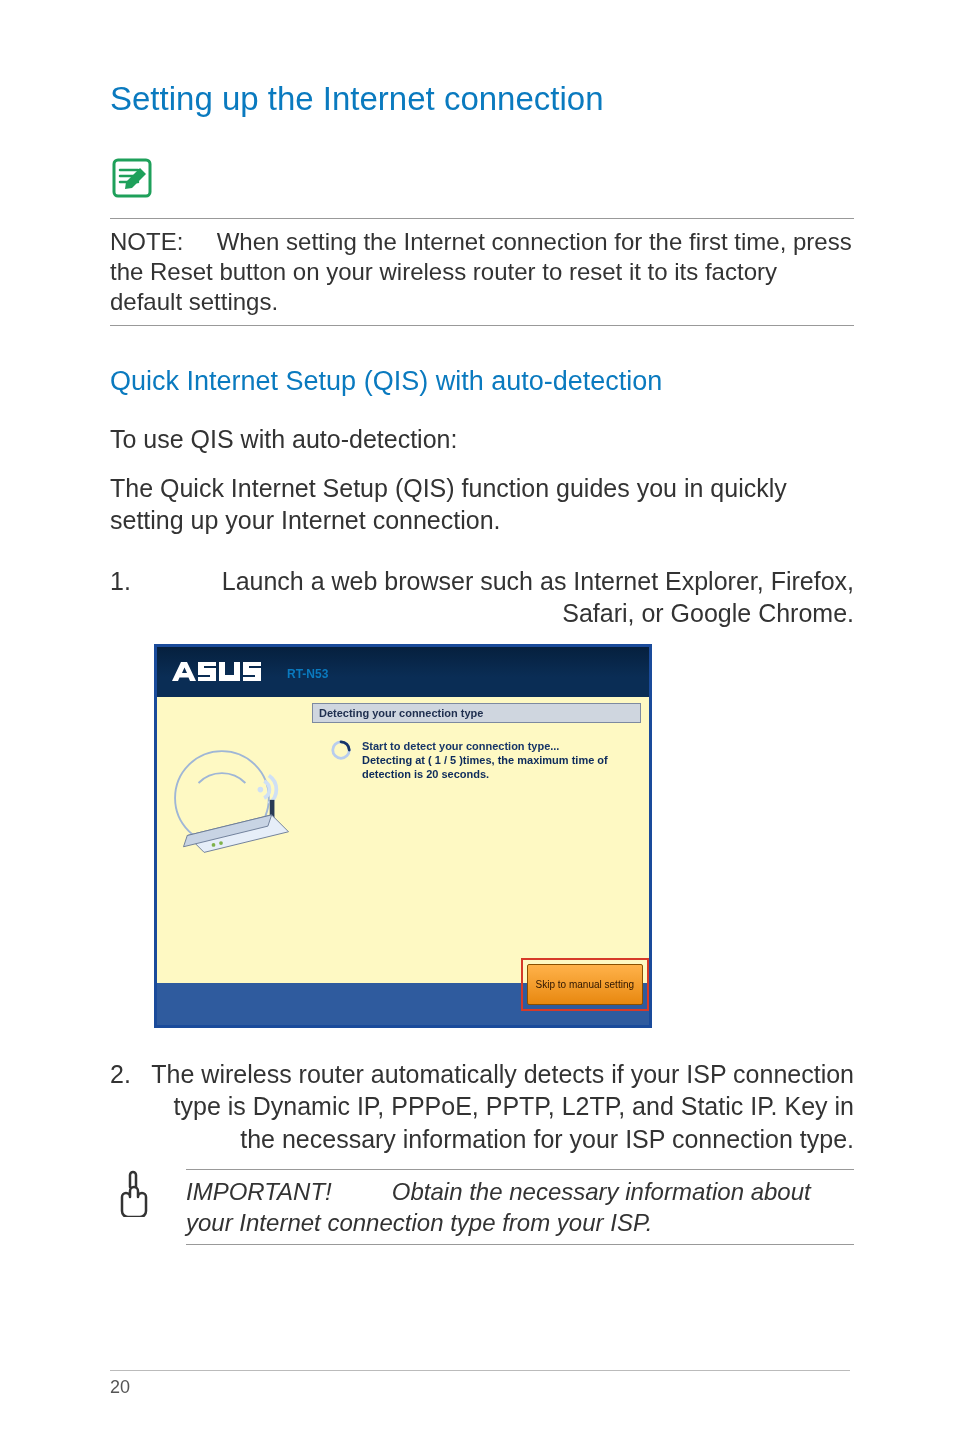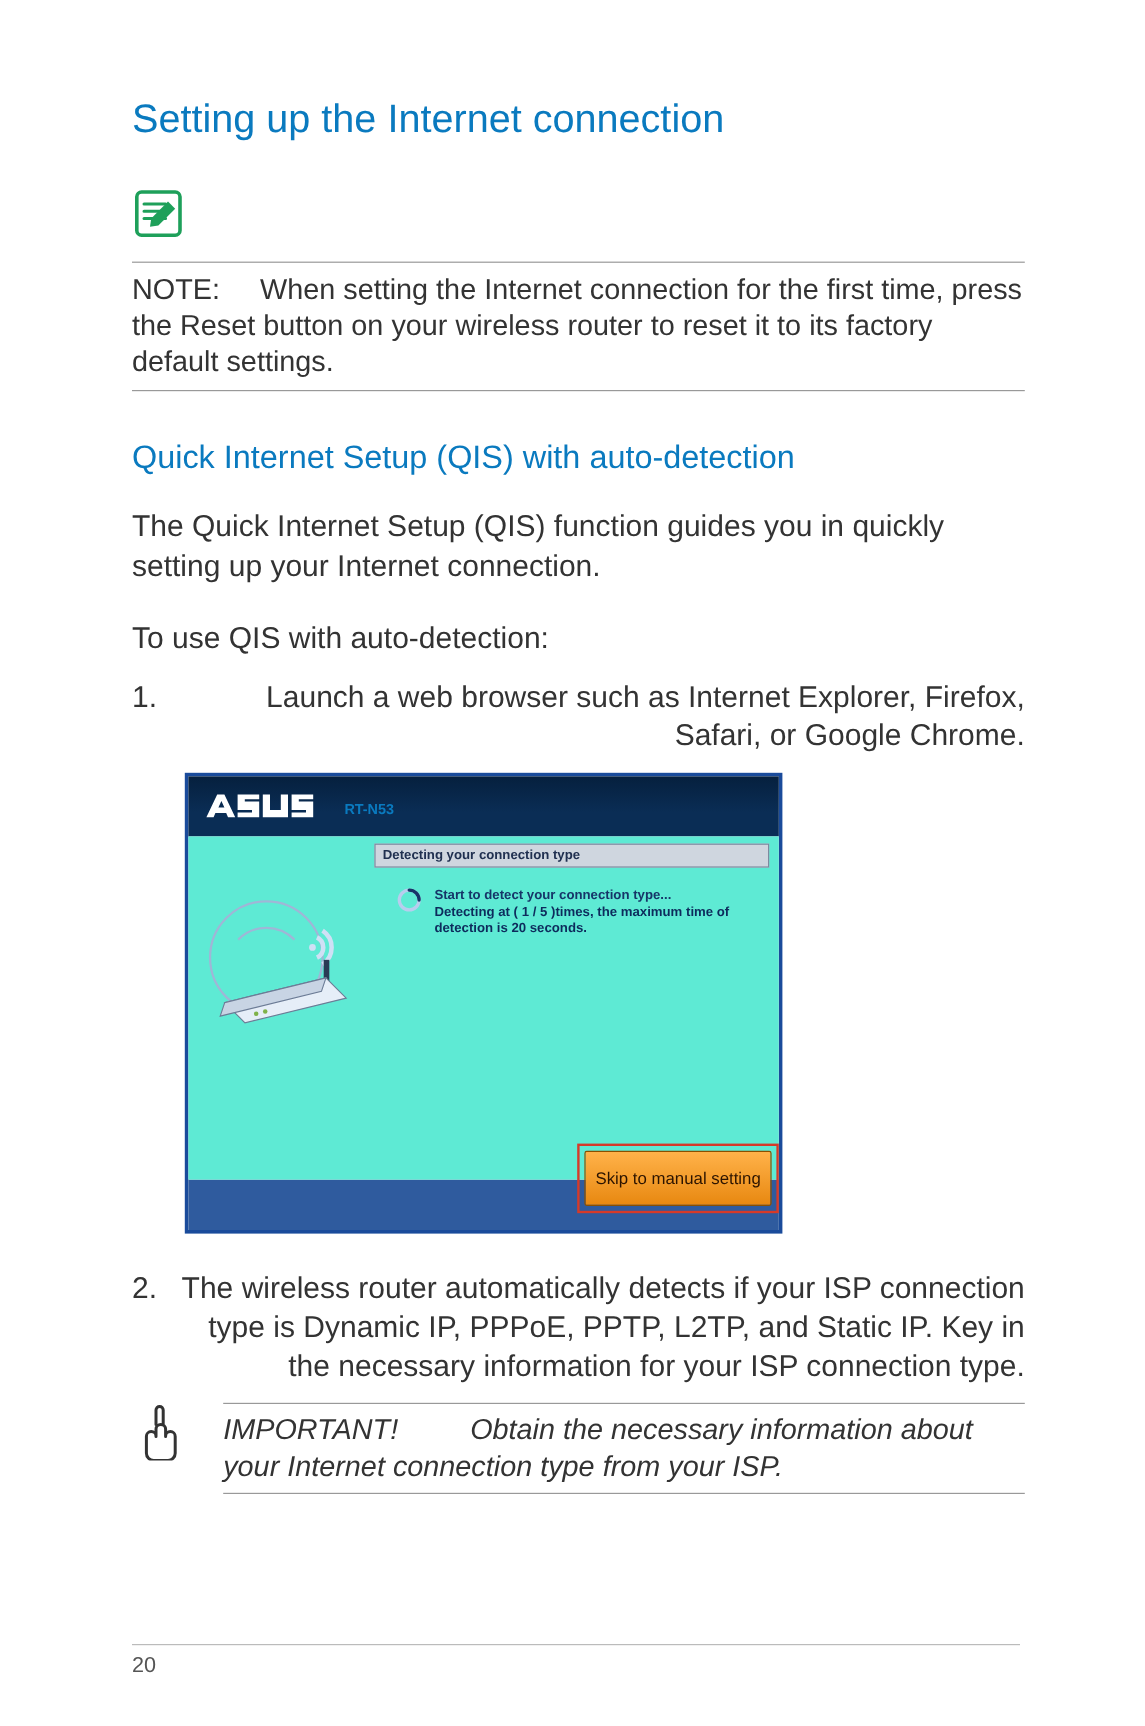--- a/index.html
+++ b/index.html
@@ -86,21 +86,21 @@
   }
   .model-label {
     color: #0a7abf;
     font-size: 12px;
     font-weight: bold;
     margin-left: 6px;
     align-self: center;
     margin-top: 4px;
   }
   .ss-body {
-    background: #5eead4;
+    background: #fef9c3;
     display: flex;
     height: 286px;
     position: relative;
   }
   .ss-left {
     width: 155px;
     height: 100%;
     position: relative;
     margin-top: -4px;
   }
@@ -142,21 +142,21 @@
   .skip-wrap {
     position: absolute;
     right: 0;
     bottom: -28px;
     border: 2px solid #d63a29;
     padding: 4px;
   }
   .skip-btn {
     background: linear-gradient(#ffb24a, #e88810);
     color: #2c1400;
-    font-size: 14px;
+    font-size: 10px;
     border: 1px solid #8a5000;
     padding: 14px 8px;
     border-radius: 2px;
   }
   .ss-footer {
     height: 42px;
     background: #2f5b9e;
   }
 
   .important-row {
@@ -204,23 +204,23 @@
     <div class="note-text-wrap">
       <p class="note-text">
         <span>NOTE:</span>&nbsp;&nbsp;&nbsp;&nbsp;
         <span>When setting the Internet connection for the first time, press the Reset button on your wireless router to reset it to its factory default settings.</span>
       </p>
     </div>
   </div>
 
   <h2 class="sub-heading">Quick Internet Setup (QIS) with auto-detection</h2>
 
+  <p class="body-para use-line">To use QIS with auto-detection:</p>
+
   <p class="body-para">The Quick Internet Setup (QIS) function guides you in quickly setting up your Internet connection.</p>
-
-  <p class="body-para use-line">To use QIS with auto-detection:</p>
 
   <ol class="step-list">
     <li class="step-item">
       <span class="step-num">1.</span>
       <span class="step-body">Launch a web browser such as Internet Explorer, Firefox, Safari, or Google Chrome.</span>
     </li>
   </ol>
 
   <div class="screenshot">
     <div class="ss-header">

